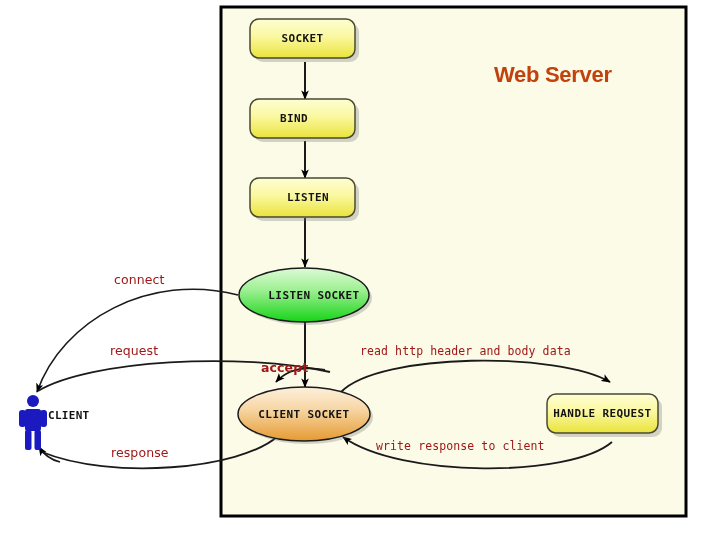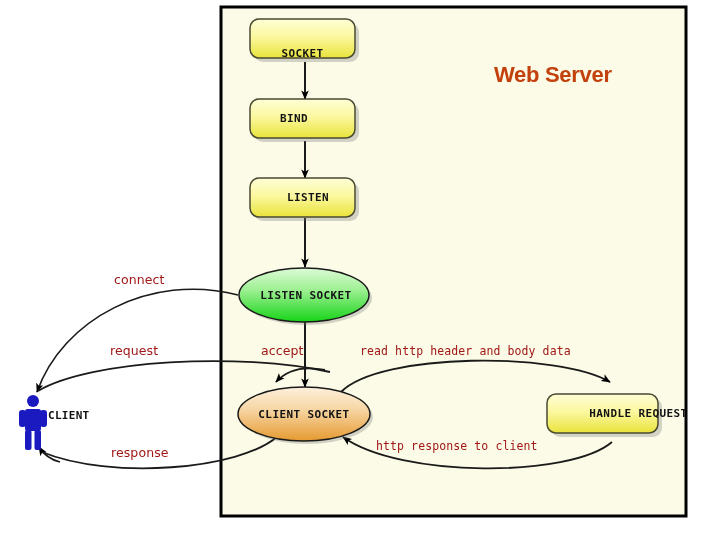--- a/index.html
+++ b/index.html
@@ -167,29 +167,29 @@
       <rect x="25" y="409" width="16" height="22" rx="2.5" fill="#1a1ac0"></rect>
       <rect x="19" y="410" width="7" height="17" rx="3" fill="#1a1ac0"></rect>
       <rect x="40" y="410" width="7" height="17" rx="3" fill="#1a1ac0"></rect>
       <rect x="25" y="430" width="6.5" height="20" rx="2" fill="#1a1ac0"></rect>
       <rect x="34.5" y="430" width="6.5" height="20" rx="2" fill="#1a1ac0"></rect>
     </g>
   </svg>
 
   <div id="server-title">Web Server</div>
 
-  <div class="node-label" style="left:250px; top:47px; width:105px;">SOCKET</div>
+  <div class="node-label" style="left:250px; top:32px; width:105px;">SOCKET</div>
   <div class="node-label" style="left:250px; top:112px; width:88px;">BIND</div>
   <div class="node-label" style="left:250px; top:191px; width:116px;">LISTEN</div>
-  <div class="node-label" style="left:231px; top:289px; width:150px;">LISTEN SOCKET</div>
+  <div class="node-label" style="left:239px; top:289px; width:150px;">LISTEN SOCKET</div>
   <div class="node-label" style="left:238px; top:408px; width:132px;">CLIENT SOCKET</div>
-  <div class="node-label" style="left:547px; top:407px; width:111px;margin-left:36px;">HANDLE REQUEST</div>
+  <div class="node-label" style="left:547px; top:407px; width:111px;">HANDLE REQUEST</div>
 
   <div id="client-label">CLIENT</div>
 
   <div class="edge-label" style="left:114px; top:272px;">connect</div>
   <div class="edge-label" style="left:110px; top:343px;">request</div>
   <div class="edge-label" style="left:111px; top:445px;">response</div>
-  <div class="edge-label" style="left:261px; top:343px;">accept</div>
+  <div class="edge-label" style="left:261px; top:360px;font-weight:bold;">accept</div>
   <div class="edge-label mono" style="left:360px; top:344px;">read http header and body data</div>
-  <div class="edge-label mono" style="left:376px; top:439px;">http response to client</div>
+  <div class="edge-label mono" style="left:376px; top:439px;">write response to client</div>
 
 </div>
 
 </body></html>

